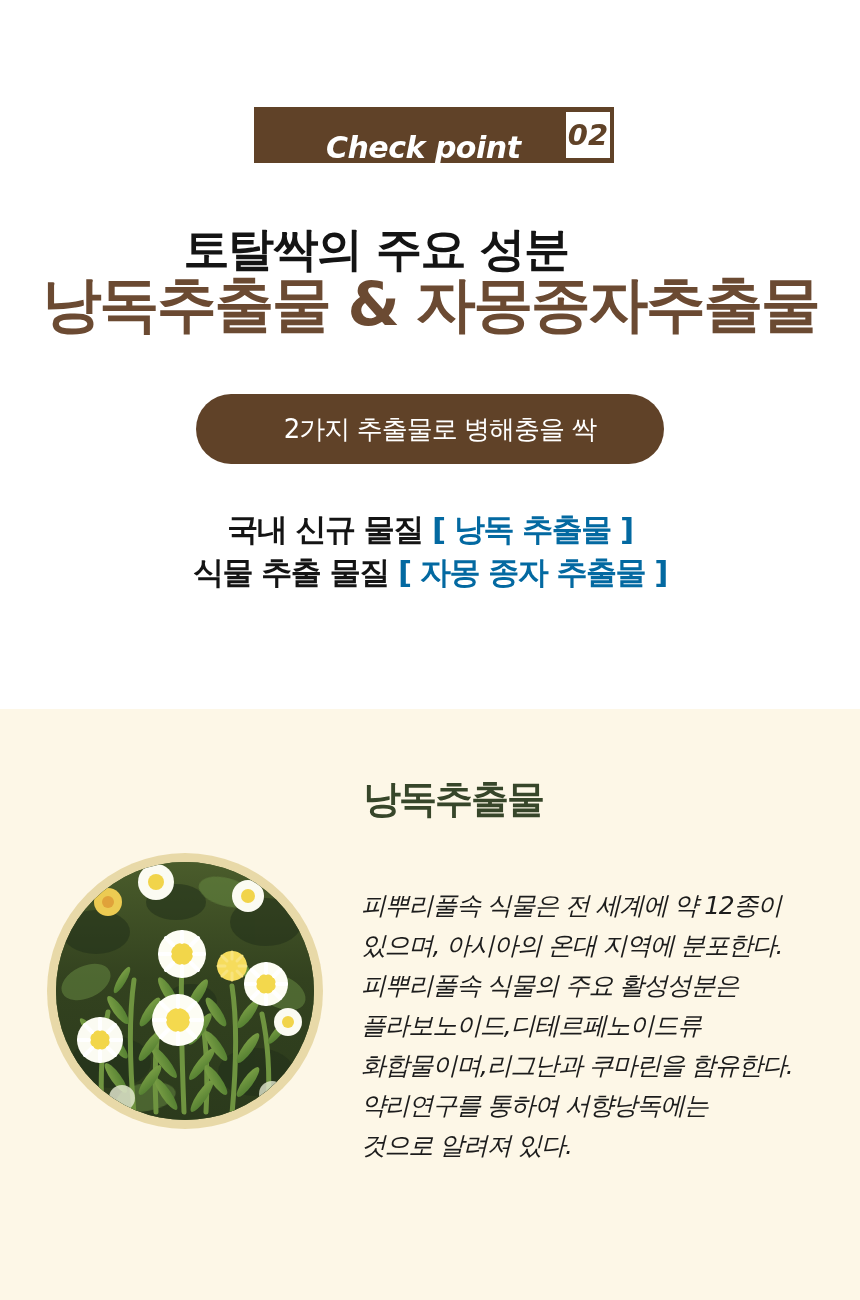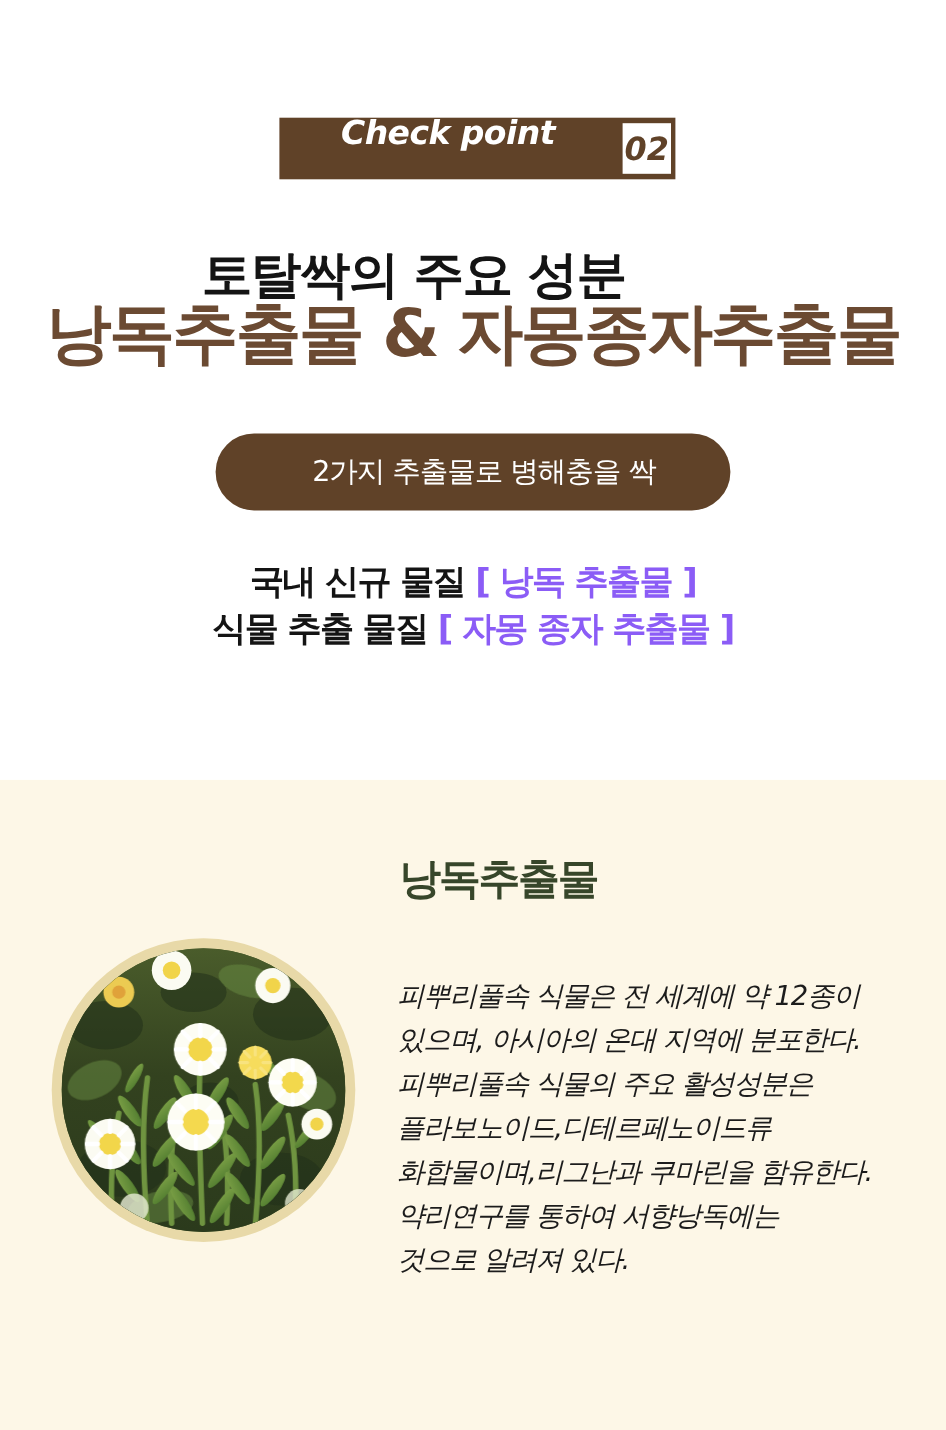--- a/index.html
+++ b/index.html
@@ -34,24 +34,24 @@
 
   
   .checkpoint-banner {
     position: absolute;
     left: 254px;
     top: 107px;
     width: 360px;
     height: 56px;
     background: #604228;
     display: flex;
-    align-items: flex-start;
+    align-items: flex-end;
     justify-content: flex-start;
     box-sizing: border-box;
-    padding-left: 56px;
+    padding-left: 72px;
   }
   .checkpoint-label {
     color: #ffffff;
     font-size: 30px;
     font-weight: bold;
     font-style: italic;
     letter-spacing: -0.5px;
     line-height: 1;
     white-space: nowrap;
   }
@@ -133,21 +133,21 @@
   }
   .material-line {
     font-size: 31px;
     font-weight: bold;
     letter-spacing: -1.5px;
     line-height: 1.38;
     color: #141414;
     white-space: nowrap;
   }
   .material-line .accent {
-    color: #8b5cf6;
+    color: #0369a1;
   }
 
   
   .bottom-section {
     position: absolute;
     left: 0;
     top: 709px;
     width: 860px;
     height: 591px;
     background: #FDF7E7;

